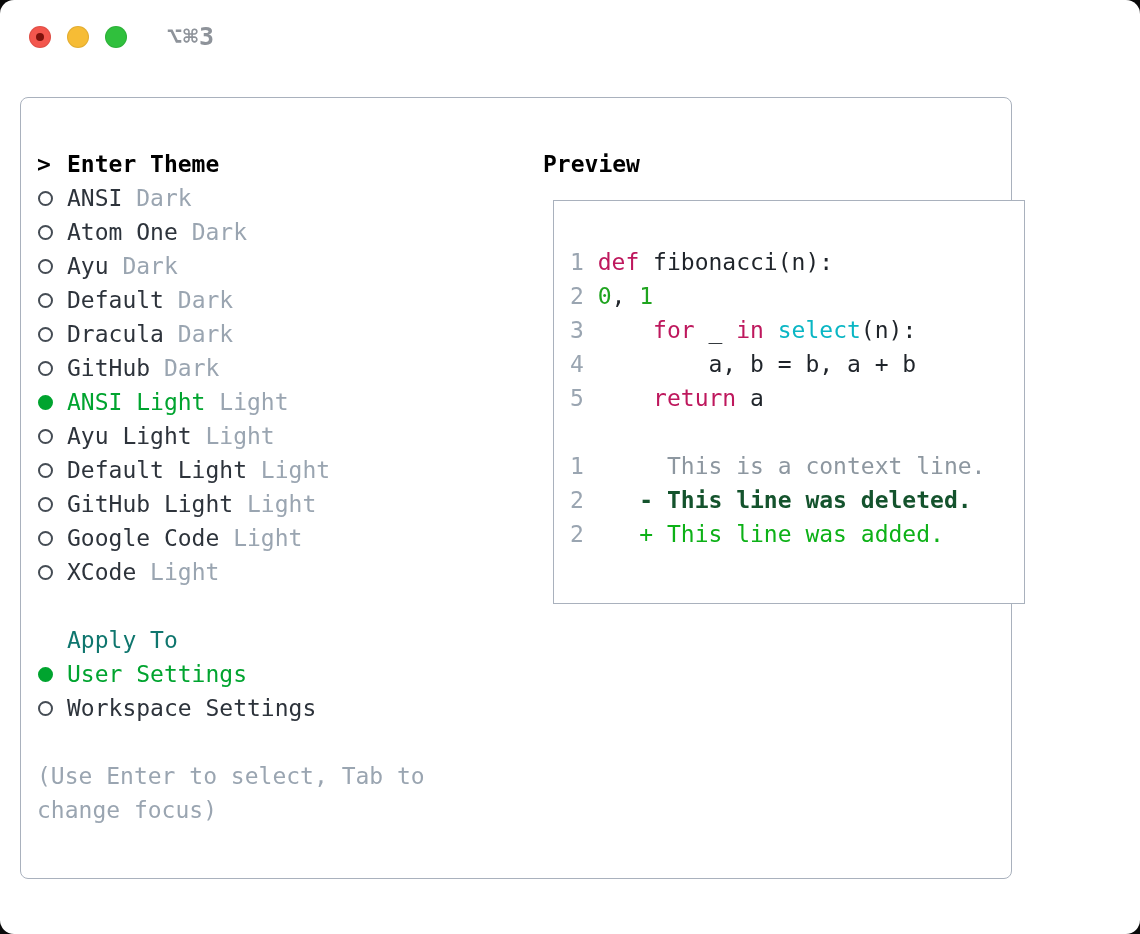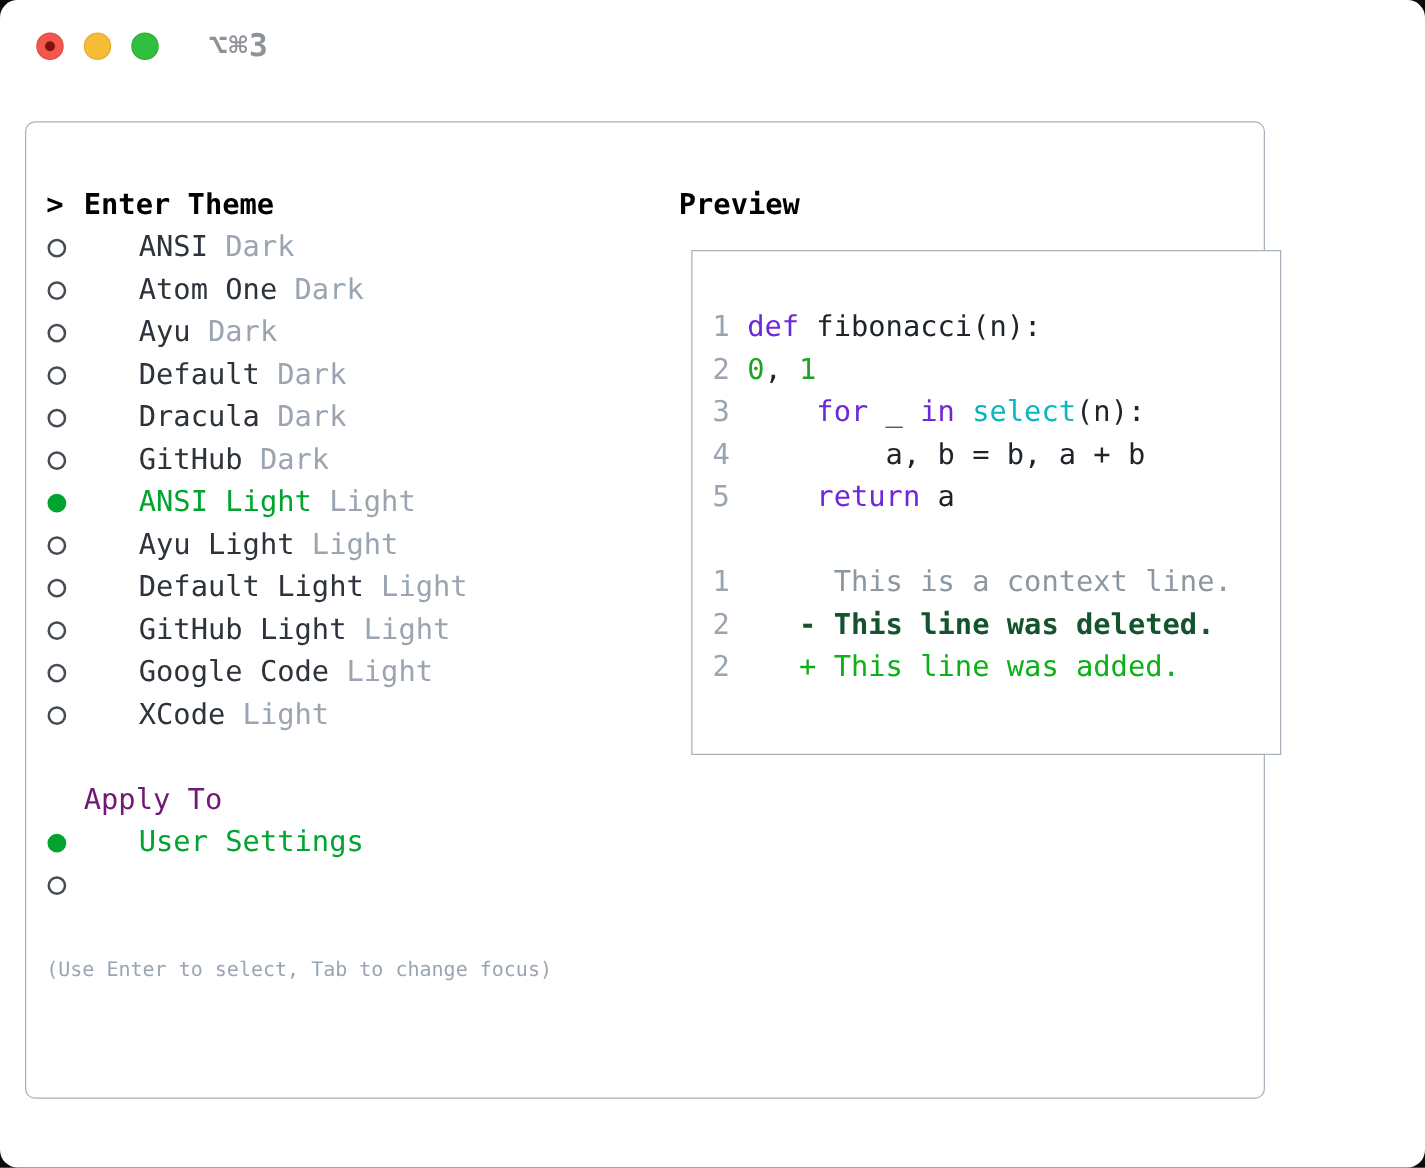--- a/index.html
+++ b/index.html
@@ -21,34 +21,34 @@
 
   .row { height:34px; display:flex; align-items:center; white-space:pre; font-size:23px; }
   .spacer { height:34px; }
 
   
   .left-col { position:absolute; left:16px; top:49px; width:440px; }
   .marker { width:30px; display:flex; align-items:center; flex:none; }
   .caret { font-weight:bold; color:#000; font-size:23px; }
   .circle { width:15px; height:15px; border-radius:50%; border:2px solid #454c54; margin-left:1px; }
   .circle.filled { background:#00a42f; border-color:#00a42f; }
-  .item-label { color:#2d333b;margin-left:44px; }
+  .item-label { color:#2d333b; }
   .item-label.selected { color:#00a42f; }
   .tag { color:#9aa5b1; }
   .header-label { font-weight:bold; color:#000000; }
-  .subheader-label { color:#701a75; }
-  .hint { margin-top:0; width:412px; color:#9aa5b1; font-size:16px; line-height:34px; white-space:normal; }
+  .subheader-label { color:#0f766e; }
+  .hint { margin-top:0; width:412px; color:#9aa5b1; font-size:23px; line-height:34px; white-space:normal; }
 
   
   .right-col { position:absolute; left:478px; top:49px; width:500px;margin-left:44px; }
   .preview-box { margin-left:10px; margin-top:19px; width:472px; height:404px; border:1.5px solid #a9b1bd; background:#fff; padding:48px 0 0 16px; }
   .code-line { height:34px; font-size:23px; white-space:pre; display:flex; }
   .ln { color:#9aa5b1; }
   .s-plain { color:#1f242a; }
-  .s-kw { color:#6d28d9; }
+  .s-kw { color:#be185d; }
   .s-num { color:#1fa41f; }
   .s-builtin { color:#0ab6c4; }
   .s-ctx { color:#8d97a0; }
   .s-del { color:#14532d;font-weight:bold; }
   .s-add { color:#0db117; }
 </style>
 </head>
 <body>
 
 <div class="window">
@@ -89,21 +89,21 @@
 
       <div class="spacer"></div>
 
       <div class="row">
         <span class="marker"></span>
         <span class="subheader-label">Apply To</span>
       </div>
 
       <div id="apply-list">
           <div class="row"><span class="marker"><span class="circle filled"></span></span><span class="item-label selected">User Settings</span></div>
-          <div class="row"><span class="marker"><span class="circle"></span></span></div>
+          <div class="row"><span class="marker"><span class="circle"></span></span><span class="item-label">Workspace Settings</span></div>
         </div>
 
       <div class="spacer"></div>
 
       <div class="hint">(Use Enter to select, Tab to change focus)</div>
     </div>
 
     <div class="right-col">
       <div class="row">
         <span class="header-label">Preview</span>

